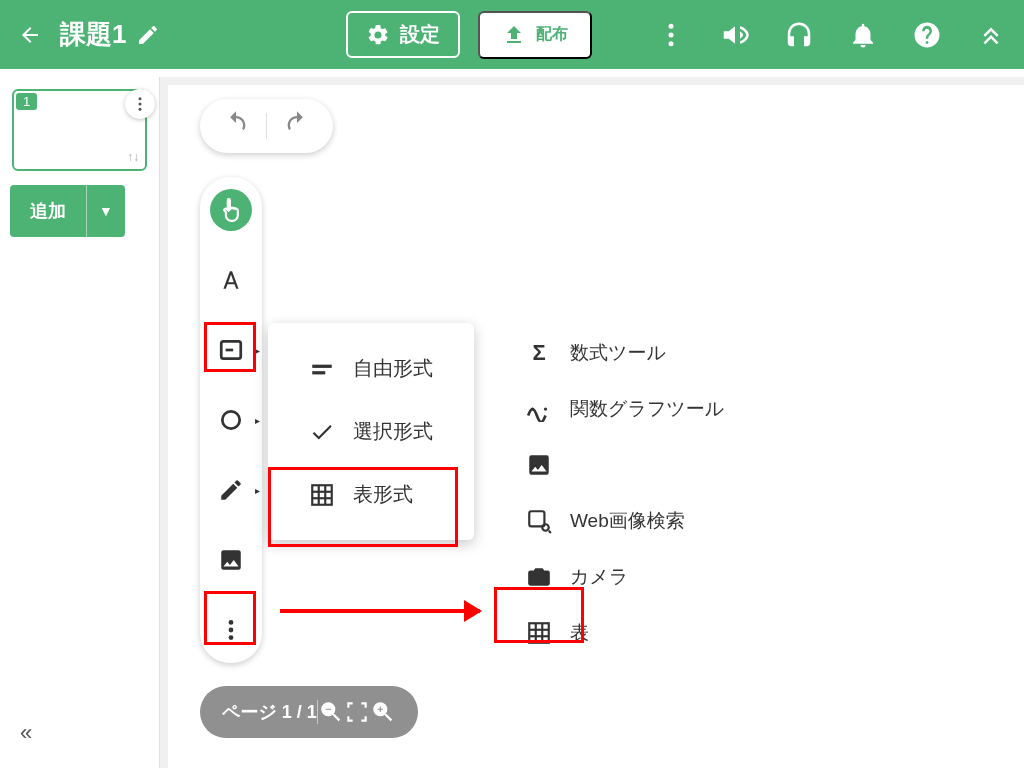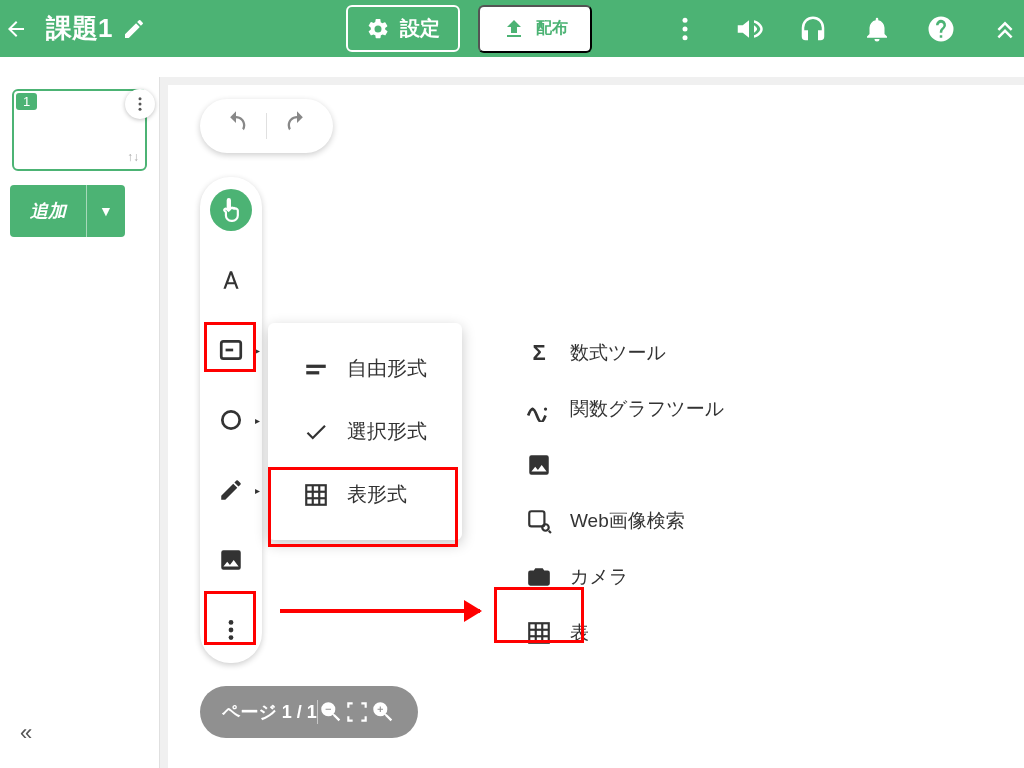--- a/index.html
+++ b/index.html
@@ -1,37 +1,37 @@
 <!DOCTYPE html>
 <html><head>
 <meta charset="utf-8">
 <style>
 * { box-sizing: border-box; margin: 0; padding: 0; font-family: "Hiragino Sans", "Meiryo", sans-serif; }
 body { width: 1024px; height: 768px; background: #fff; overflow: hidden; position: relative; }
 
 
-.header { background: #4cb374; height: 57px; display: flex; align-items: center; padding: 0 4px; color: #fff; }
+.header { background: #4cb374; height: 69px; display: flex; align-items: center; padding: 0 18px; color: #fff; }
 .header .back { font-size: 30px; color: #fff; margin-right: 18px; }
 .header .title { font-size: 26px; font-weight: bold; margin-right: 10px; }
 .header .edit { font-size: 22px; margin-right: 28px; }
 .hspace { flex: 1; }
 .btn-outlined { border: 2px solid #fff; border-radius: 6px; padding: 8px 18px; display: flex; align-items: center; gap: 10px; font-weight: bold; font-size: 20px; color: #fff; background: transparent; margin-left: 16px; }
 .btn-white { background: #fff; border-radius: 6px; padding: 10px 22px; display: flex; align-items: center; gap: 10px; font-weight: bold; font-size: 16px; color: #4cb374; margin-left: 18px; }
 .icn { display: inline-flex; width: 24px; height: 24px; align-items: center; justify-content: center; }
 .header .ricons { display: flex; align-items: center; gap: 34px; margin-left: 22px; }
 .header .ricons .icn { width: 30px; height: 30px; }
 
 
 .left-sidebar { position: absolute; left: 0; top: 77px; width: 160px; bottom: 0; border-right: 1px solid #e0e0e0; padding: 10px 10px; background: #fff; }
 .thumb { border: 2px solid #4cb374; border-radius: 6px; height: 82px; position: relative; margin: 2px 2px 14px; }
 .thumb .pg { position: absolute; left: 2px; top: 2px; background: #4cb374; color: #fff; font-size: 13px; padding: 1px 7px; border-radius: 3px; }
 .thumb .mini-arrows { position: absolute; right: 6px; bottom: 5px; font-size: 12px; color: #aaa; }
 .thumb-more { position: absolute; right: -6px; top: 0px; width: 30px; height: 30px; border-radius: 50%; background: #fff; box-shadow: 0 1px 4px rgba(0,0,0,.25); display: flex; align-items: center; justify-content: center; font-weight: bold; color: #555; }
 .add-btn-wrap { display: flex; }
-.add-btn { background: #4cb374; color: #fff; border-radius: 4px 0 0 4px; padding: 14px 20px; font-weight: bold; font-size: 18px; border: none; font-style: italic; }
+.add-btn { background: #4cb374; color: #fff; border-radius: 4px 0 0 4px; padding: 14px 20px; font-weight: bold; font-size: 18px; border: none; }
 .add-drop { background: #4cb374; color: #fff; border-left: 1px solid rgba(255,255,255,.5); border-radius: 0 4px 4px 0; padding: 10px 12px; border-top: none; border-right: none; border-bottom: none; font-size: 14px; }
 
 
 .canvas { position: absolute; left: 160px; top: 77px; right: 0; bottom: 0; background: #f0f0f0; }
 .white-canvas { position: absolute; left: 8px; top: 8px; right: 0; bottom: 0; background: #fff; }
 
 
 .undo-pill { position: absolute; left: 40px; top: 22px; background: #fff; border-radius: 30px; box-shadow: 0 2px 6px rgba(0,0,0,.2); display: flex; align-items: center; padding: 4px 22px; height: 54px; }
 .undo-pill .sep { width: 1px; height: 26px; background: #e0e0e0; margin: 0 16px; }
 .undo-pill .ub { color: #888; font-size: 24px; }
@@ -39,21 +39,21 @@
 
 .toolbar { position: absolute; left: 40px; top: 100px; width: 62px; background: #fff; border-radius: 30px; box-shadow: 0 2px 6px rgba(0,0,0,.2); display: flex; flex-direction: column; align-items: center; padding: 12px 0; gap: 28px; }
 .tool { width: 42px; height: 42px; display: flex; align-items: center; justify-content: center; border-radius: 50%; }
 .tool.active { background: #4cb374; }
 .tool svg { width: 26px; height: 26px; }
 
 
 .redbox { position: absolute; border: 3px solid #ff0000; pointer-events: none; }
 
 
-.flyout { position: absolute; background: #fff; border-radius: 6px; box-shadow: 0 4px 14px rgba(0,0,0,.22); padding: 14px 1px; }
+.flyout { position: absolute; background: #fff; border-radius: 6px; box-shadow: 0 4px 14px rgba(0,0,0,.22); padding: 14px 7px; }
 .flyout-item { display: flex; align-items: center; gap: 18px; padding: 18px 34px; font-size: 20px; color: #333; white-space: nowrap; }
 .flyout-item .mi { width: 26px; height: 26px; display: flex; align-items: center; justify-content: center; }
 
 
 .list2 { position: absolute; left: 340px; top: 248px; }
 .list2 .flyout-item { padding: 15px 26px; font-size: 19px; }
 
 
 .arrow { position: absolute; left: 120px; top: 532px; width: 200px; height: 4px; background: #ff0000; }
 .arrow::after { content: ""; position: absolute; right: -2px; top: -9px; border-left: 18px solid #ff0000; border-top: 11px solid transparent; border-bottom: 11px solid transparent; }

